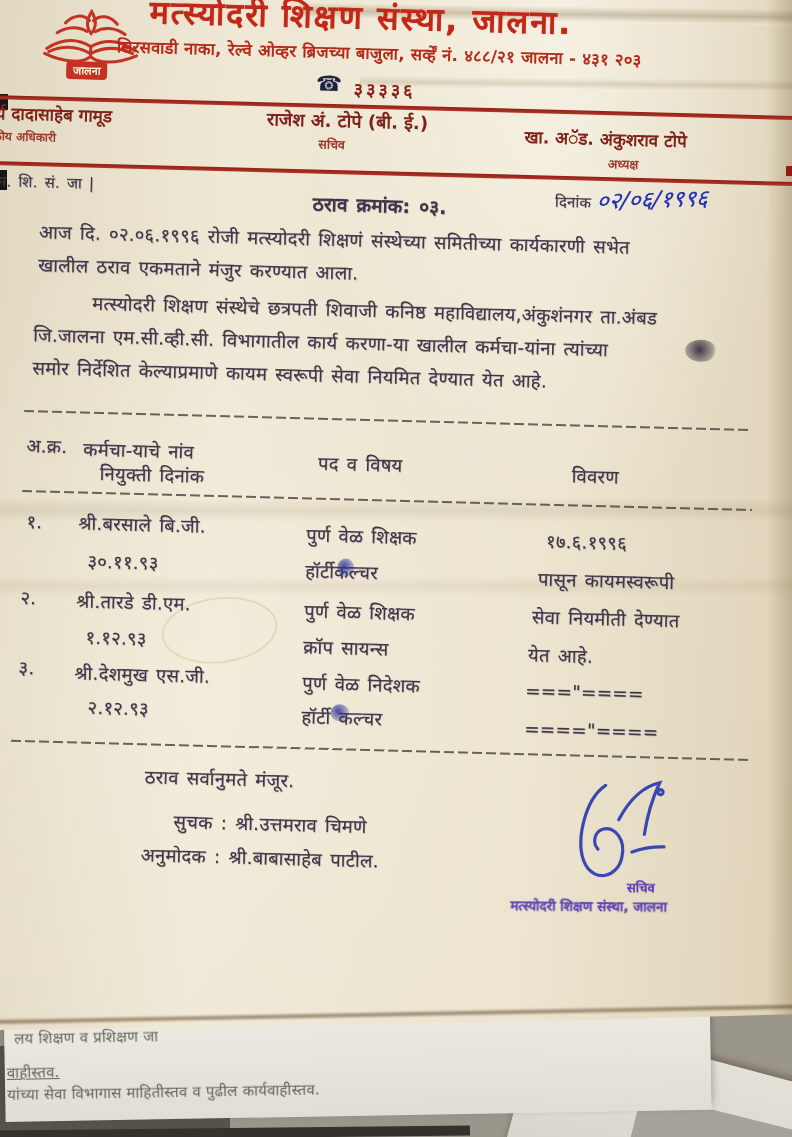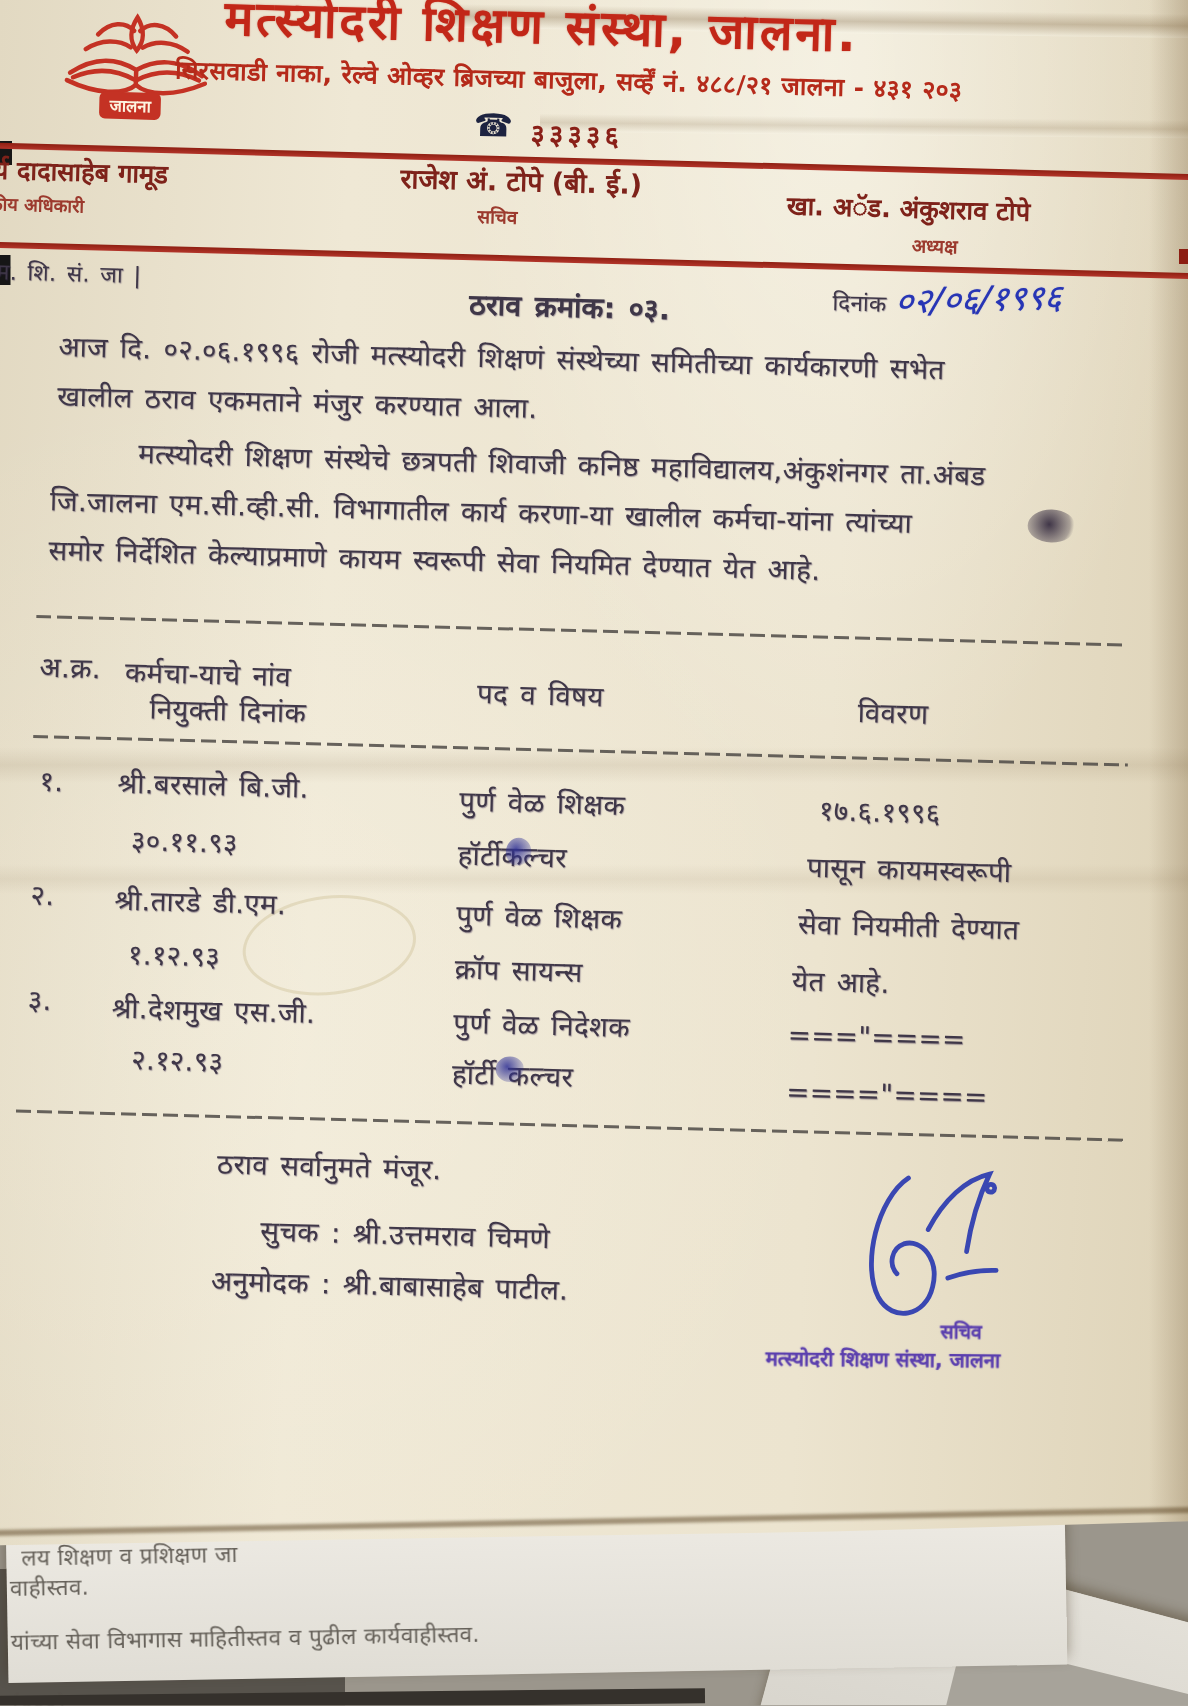--- a/index.html
+++ b/index.html
@@ -54,21 +54,21 @@
 <body>
 
 <div class="scan">
 
   <div class="cornerdark"></div>
   <div class="p2corner"></div>
   <div class="p2shade"></div>
 
   <div class="page2">
     <div class="faint" style="left:10px;top:2px;">लय शिक्षण व प्रशिक्षण जा</div>
-    <div class="faint" style="left:2px;top:22px;">वाहीस्तव.</div>
+    <div class="faint" style="left:2px;top:36px;text-decoration:underline;">वाहीस्तव.</div>
     <div class="faint" style="left:2px;top:58px;">यांच्या सेवा विभागास माहितीस्तव व पुढील कार्यवाहीस्तव.</div>
     <div class="faint" style="left:2px;top:98px;">(०००)</div>
   </div>
   <div class="botstrip"></div>
 
   <div class="paper">
 
     <div class="crease" style="left:300px;top:6px;width:500px;height:16px;transform:rotate(.8deg);background:linear-gradient(to bottom,rgba(125,100,65,0),rgba(125,100,65,.33),rgba(255,255,245,.25));"></div>
     <div class="crease" style="left:360px;top:78px;width:440px;height:12px;transform:rotate(.6deg);background:linear-gradient(to bottom,rgba(125,100,65,0),rgba(125,100,65,.2),rgba(255,255,245,.18));"></div>
     <div class="crease" style="right:0;top:0;width:26px;height:1015px;background:linear-gradient(to right,transparent,rgba(115,90,55,.28));"></div>

